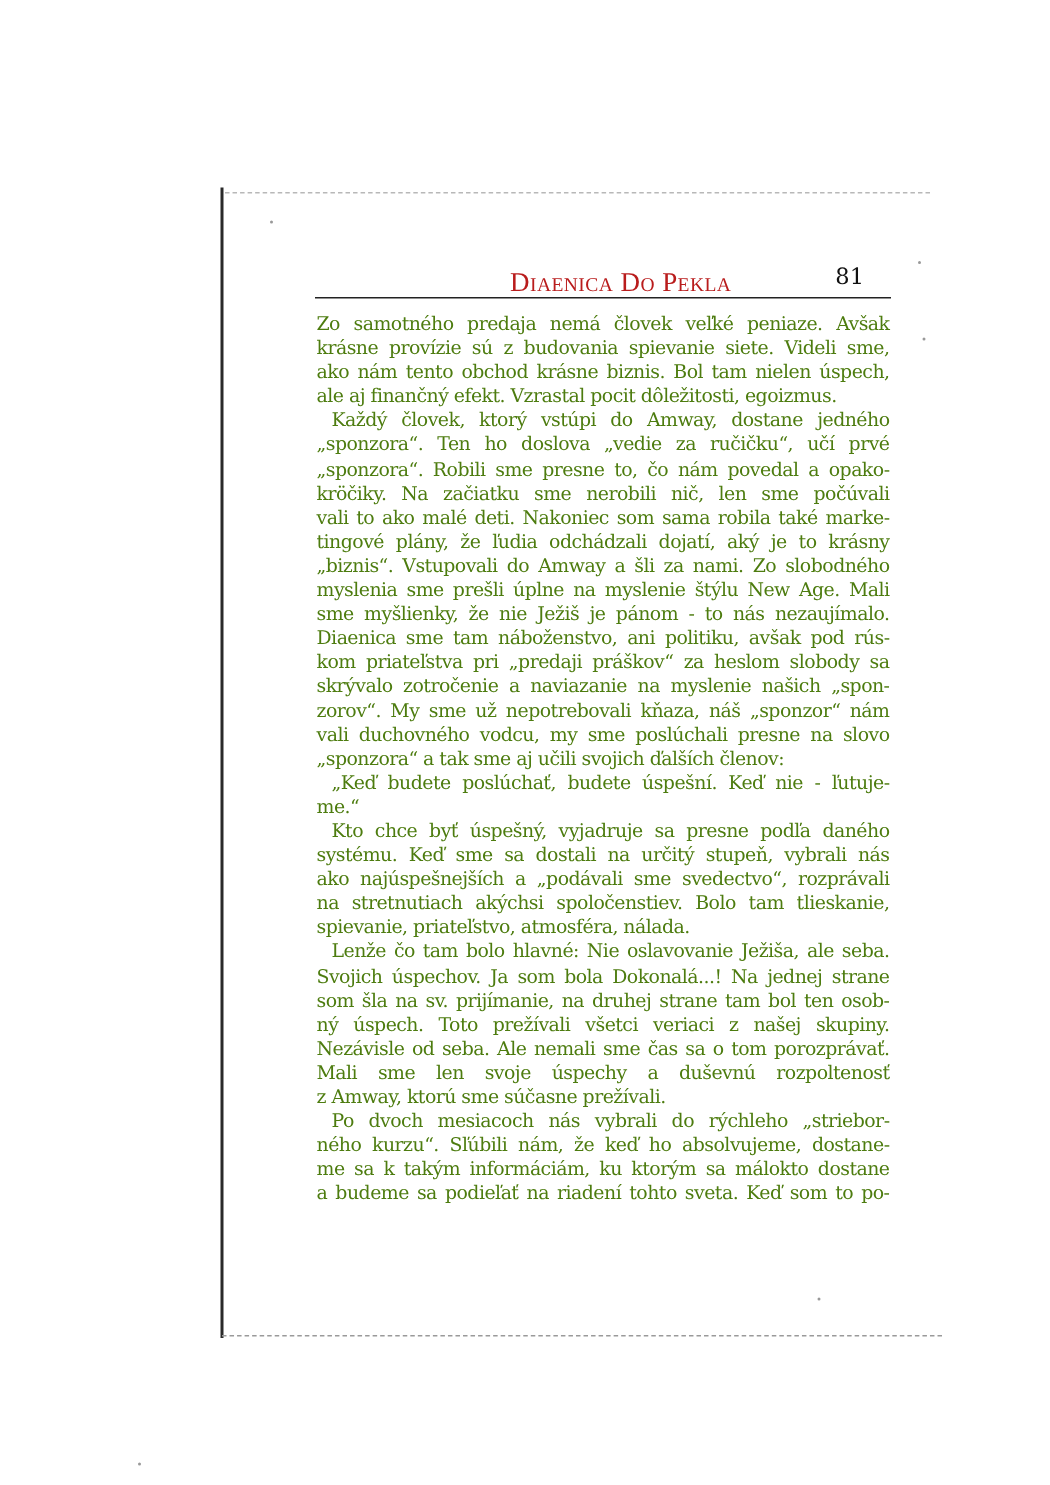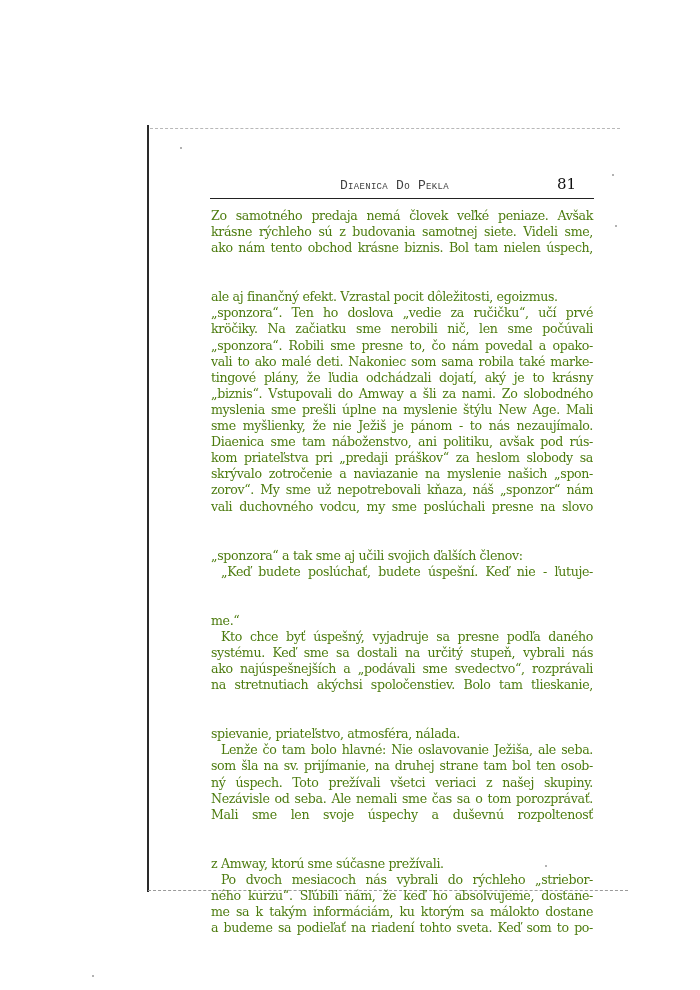--- a/index.html
+++ b/index.html
@@ -6,32 +6,32 @@
   body { width: 700px; height: 990px; position: relative; overflow: hidden;
          font-family: "DejaVu Serif", serif; color: #1a1a1a; }
   .top-edge { position: absolute; left: 150px; top: 128px; width: 470px; height: 0;
               border-top: 1px dashed #b8b8b8; }
   .bottom-edge { position: absolute; left: 148px; top: 890px; width: 480px; height: 0;
                  border-top: 1px dashed #9a9a9a; }
   .left-edge { position: absolute; left: 147px; top: 125px; width: 0; height: 767px;
                border-left: 2px solid #2a2a2a; }
   .speck { position: absolute; width: 2px; height: 2px; background: #999; border-radius: 1px; }
   .running-head { position: absolute; left: 200px; top: 175px; width: 392px; height: 24px; }
-  .running-title { position: absolute; left: 140px; top: 3px; font-family: Liberation Mono, monospace;
-                   font-variant: small-caps; font-size: 13px; letter-spacing: 0.3px; color: #404040; }
+  .running-title { position: absolute; left: 140px; top: 3px; font-family: Liberation Serif, serif;
+                   font-variant: small-caps; font-size: 18px; letter-spacing: 0.3px; color: #b91c1c; }
   .page-number { position: absolute; right: 16px; top: 0px; font-size: 15px; color: #111; }
   .head-rule { position: absolute; left: 210px; top: 198px; width: 384px; height: 0;
                border-top: 1.3px solid #222; }
   .text-block { position: absolute; left: 211px; top: 208px; width: 382px;
                 font-family: "DejaVu Serif", serif; font-size: 12.6px; line-height: 16.1px;
                 color: #4d7c0f; }
   .line { display: block; white-space: nowrap; text-align-last: justify; text-align: justify;
           letter-spacing: -0.35px; }
   .line.indent { text-indent: 10px; }
-  .line.last { text-align-last: left; margin-top: 33px; }
+  .line.last { text-align-last: left; }
 </style>
 </head>
 <body>
 
 <div class="top-edge"></div>
 <div class="left-edge"></div>
 <div class="bottom-edge"></div>
 <div class="speck" style="left:180px;top:147px"></div>
 <div class="speck" style="left:612px;top:174px"></div>
 <div class="speck" style="left:615px;top:225px"></div>
@@ -39,45 +39,47 @@
 <div class="speck" style="left:92px;top:975px"></div>
 
 <div class="running-head">
   <span class="running-title">Diaenica Do Pekla</span>
   <span class="page-number">81</span>
 </div>
 <div class="head-rule"></div>
 
 <div class="text-block" id="text-block">
     <span class="line">Zo samotného predaja nemá človek veľké peniaze. Avšak</span>
-    <span class="line">krásne rýchleho sú z budovania samotnej siete. Videli sme,</span>
+    <span class="line">krásne provízie sú z budovania spievanie siete. Videli sme,</span>
     <span class="line">ako nám tento obchod krásne biznis. Bol tam nielen úspech,</span>
     <span class="line last">ale aj finančný efekt. Vzrastal pocit dôležitosti, egoizmus.</span>
+    <span class="line indent">Každý človek, ktorý vstúpi do Amway, dostane jedného</span>
     <span class="line">„sponzora“. Ten ho doslova „vedie za ručičku“, učí prvé</span>
+    <span class="line">„sponzora“. Robili sme presne to, čo nám povedal a opako-</span>
     <span class="line">kröčiky. Na začiatku sme nerobili nič, len sme počúvali</span>
-    <span class="line">„sponzora“. Robili sme presne to, čo nám povedal a opako-</span>
     <span class="line">vali to ako malé deti. Nakoniec som sama robila také marke-</span>
     <span class="line">tingové plány, že ľudia odchádzali dojatí, aký je to krásny</span>
     <span class="line">„biznis“. Vstupovali do Amway a šli za nami. Zo slobodného</span>
     <span class="line">myslenia sme prešli úplne na myslenie štýlu New Age. Mali</span>
     <span class="line">sme myšlienky, že nie Ježiš je pánom - to nás nezaujímalo.</span>
     <span class="line">Diaenica sme tam náboženstvo, ani politiku, avšak pod rús-</span>
     <span class="line">kom priateľstva pri „predaji práškov“ za heslom slobody sa</span>
     <span class="line">skrývalo zotročenie a naviazanie na myslenie našich „spon-</span>
     <span class="line">zorov“. My sme už nepotrebovali kňaza, náš „sponzor“ nám</span>
     <span class="line">vali duchovného vodcu, my sme poslúchali presne na slovo</span>
     <span class="line last">„sponzora“ a tak sme aj učili svojich ďalších členov:</span>
     <span class="line indent">„Keď budete poslúchať, budete úspešní. Keď nie - ľutuje-</span>
     <span class="line last">me.“</span>
     <span class="line indent">Kto chce byť úspešný, vyjadruje sa presne podľa daného</span>
     <span class="line">systému. Keď sme sa dostali na určitý stupeň, vybrali nás</span>
     <span class="line">ako najúspešnejších a „podávali sme svedectvo“, rozprávali</span>
     <span class="line">na stretnutiach akýchsi spoločenstiev. Bolo tam tlieskanie,</span>
     <span class="line last">spievanie, priateľstvo, atmosféra, nálada.</span>
     <span class="line indent">Lenže čo tam bolo hlavné: Nie oslavovanie Ježiša, ale seba.</span>
+    <span class="line">Svojich úspechov. Ja som bola Dokonalá...! Na jednej strane</span>
     <span class="line">som šla na sv. prijímanie, na druhej strane tam bol ten osob-</span>
     <span class="line">ný úspech. Toto prežívali všetci veriaci z našej skupiny.</span>
     <span class="line">Nezávisle od seba. Ale nemali sme čas sa o tom porozprávať.</span>
     <span class="line">Mali sme len svoje úspechy a duševnú rozpoltenosť</span>
     <span class="line last">z Amway, ktorú sme súčasne prežívali.</span>
     <span class="line indent">Po dvoch mesiacoch nás vybrali do rýchleho „striebor-</span>
     <span class="line">ného kurzu“. Sľúbili nám, že keď ho absolvujeme, dostane-</span>
     <span class="line">me sa k takým informáciám, ku ktorým sa málokto dostane</span>
     <span class="line">a budeme sa podieľať na riadení tohto sveta. Keď som to po-</span>
   </div>

